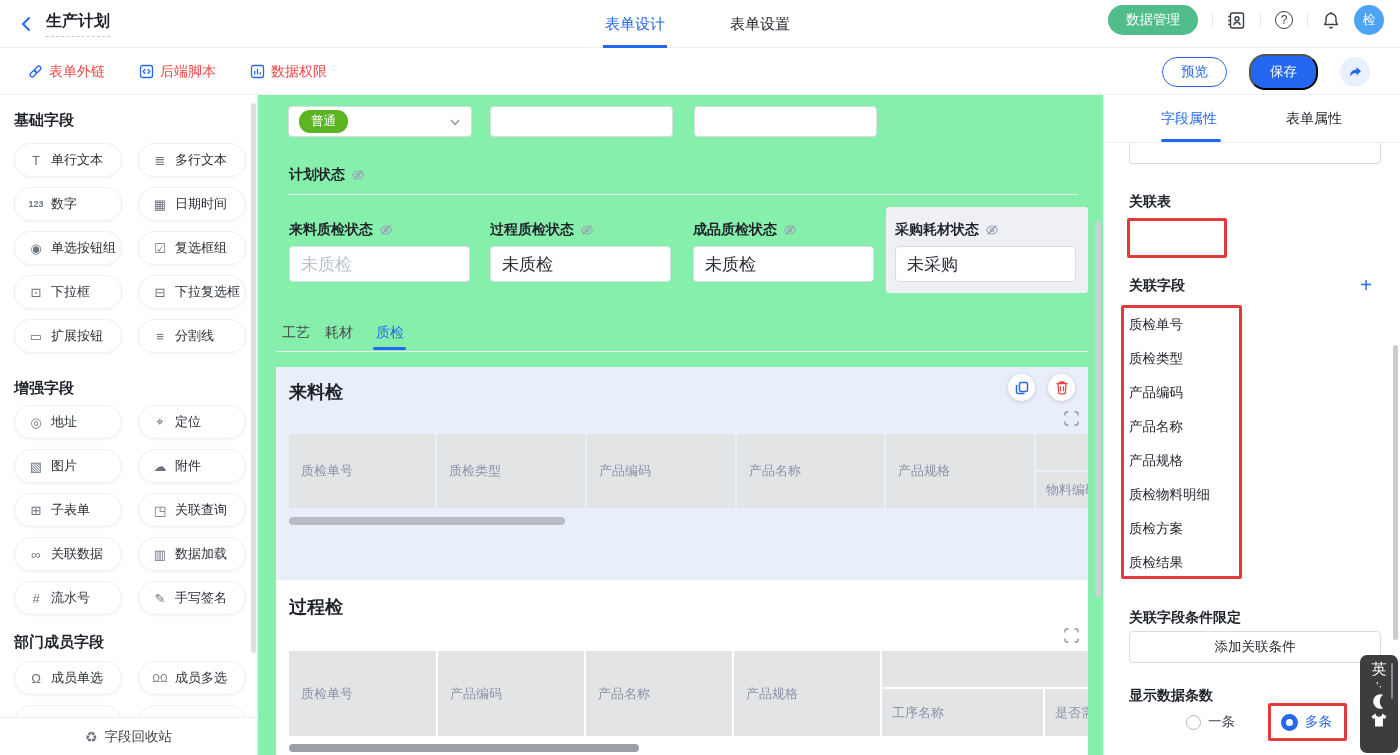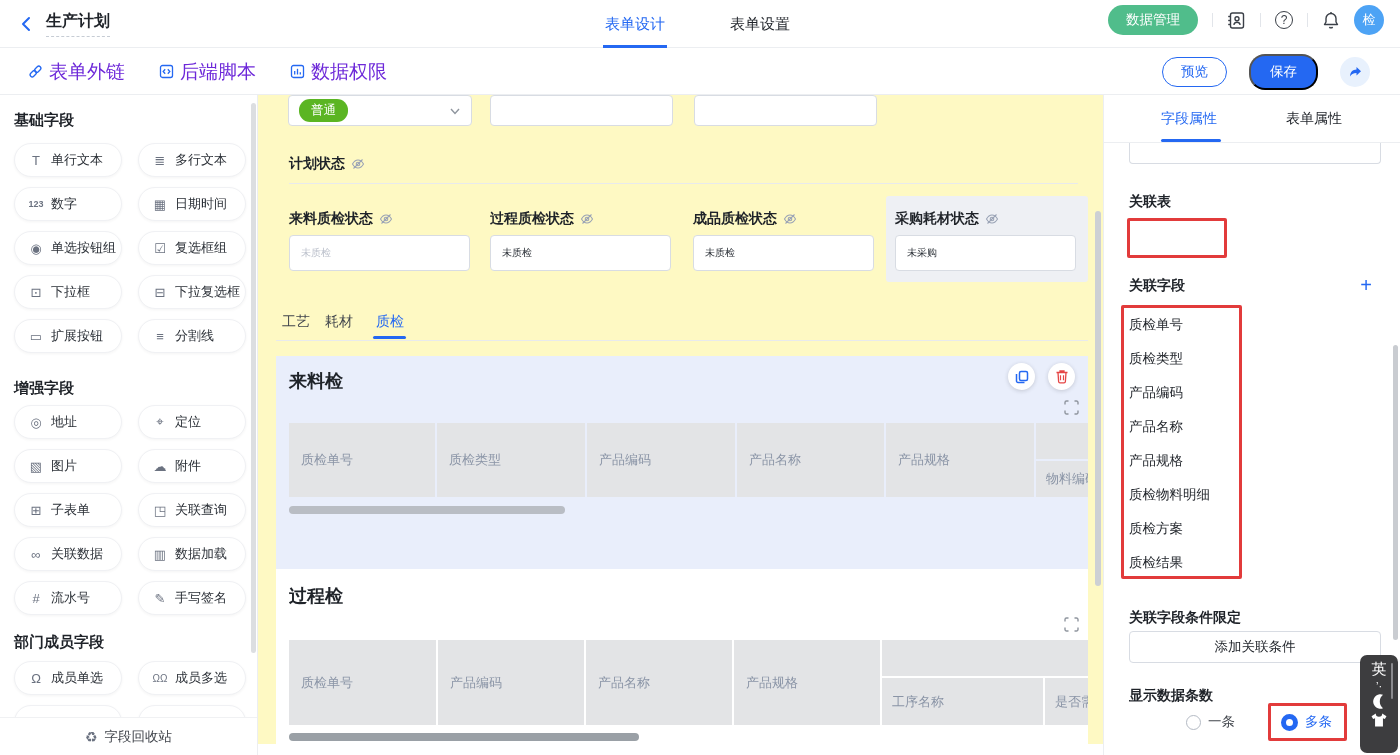--- a/index.html
+++ b/index.html
@@ -20,21 +20,21 @@
   .vdiv { width:1px; height:14px; background:#e2e5ea; }
   .help-circle { width:18px; height:18px; border:1.4px solid #3a3f47; border-radius:50%;
     display:flex; align-items:center; justify-content:center; font-size:12px; color:#3a3f47; }
   .avatar { width:30px; height:30px; border-radius:50%; background:#4da3f5; color:#fff;
     display:flex; align-items:center; justify-content:center; font-size:13px; }
 
   
   .toolbar { position:absolute; left:0; top:48px; width:1400px; height:47px; background:#fff;
     border-bottom:1px solid #eceef1; z-index:29; }
   .tool-links { position:absolute; left:28px; top:0; height:47px; display:flex; align-items:center; gap:34px; }
-  .tool-link { display:flex; align-items:center; gap:6px; color:#6d28d9; font-size:19px; cursor:pointer;text-align:center; }
+  .tool-link { display:flex; align-items:center; gap:6px; color:#ef4444; font-size:14px; cursor:pointer;text-align:center; }
   .tool-right { position:absolute; right:30px; top:0; height:47px; display:flex; align-items:center; gap:22px; }
   .btn-outline { border:1px solid #2468f2; color:#2468f2; background:#fff; font-size:13.5px;
     padding:5px 18px; border-radius:16px; cursor:pointer; }
   .btn-primary { background:#2468f2; color:#fff; font-size:13.5px; padding:7px 19px; border-radius:16px; cursor:pointer; }
   .share-circle { width:30px; height:30px; border-radius:50%; background:#e8f1fd;
     display:flex; align-items:center; justify-content:center; cursor:pointer; }
 
   
   .sidebar { position:absolute; left:0; top:95px; width:258px; height:660px; background:#fff;
     border-right:1px solid #eceef1; overflow:hidden; }
@@ -44,28 +44,28 @@
     padding-left:13px; gap:7px; cursor:pointer; }
   .pill .p-ico { color:#6b7280; font-size:13px; width:16px; text-align:center; flex:none; }
   .pill .p-lab { font-size:13px; color:#2a2f36; white-space:nowrap; }
   .side-scroll { position:absolute; right:1px; top:8px; width:5px; height:550px; border-radius:3px; background:#dcdee1; }
   .side-footer { position:absolute; left:0; bottom:0; width:257px; height:38px; background:#fff;
     border-top:1px solid #f0f1f3; display:flex; align-items:center; justify-content:center; gap:7px;
     font-size:13.5px; color:#42464d; cursor:pointer; z-index:5; }
   .side-footer .rec-ico { color:#6b7280; font-size:14px; }
 
   
-  .canvas { position:absolute; left:258px; top:84px; width:845px; height:660px; background:#fef9c3; overflow:hidden; }
+  .canvas { position:absolute; left:258px; top:95px; width:845px; height:660px; background:#86efac; overflow:hidden; }
   .inp { position:absolute; height:31px; border:1px solid #d8dce3; border-radius:4px; background:#fff; }
   .tag-select { display:flex; align-items:center; justify-content:space-between; padding:0 10px; cursor:pointer; }
   .green-tag { background:#5bb523; color:#fff; font-size:12.5px; padding:3px 12px; border-radius:11px; }
   .fld-label { position:absolute; display:flex; align-items:center; gap:6px; font-size:14px; font-weight:bold; color:#1f2329; }
   .hdiv { position:absolute; height:1px; background:#e8eaed; }
   .status-inp { position:absolute; width:181px; height:36px; border:1px solid #d8dce3; border-radius:4px;
-    background:#fff; display:flex; align-items:center; padding-left:11px; font-size:10px; color:#2a2f36;text-align:center; }
+    background:#fff; display:flex; align-items:center; padding-left:11px; font-size:17px; color:#2a2f36;text-align:center; }
   .status-inp.placeholder { color:#bcc1cc; }
   .fld-selected { position:absolute; background:#eef0f4; border-radius:3px; }
   .ctab { position:absolute; font-size:14px; color:#42464d; cursor:pointer; }
   .ctab.active { color:#2468f2; }
   .ctab-underline { position:absolute; height:3px; background:#2468f2; border-radius:2px; }
   .section { position:absolute; left:18px; width:812px; overflow:hidden; }
   .sec-title { position:absolute; left:13px; font-size:18px; font-weight:bold; color:#1f2329; }
   .round-btn { position:absolute; width:27px; height:27px; border-radius:50%; background:#fff;
     box-shadow:0 1px 4px rgba(31,35,41,.18); display:flex; align-items:center; justify-content:center; cursor:pointer; }
   .brackets { position:absolute; }

